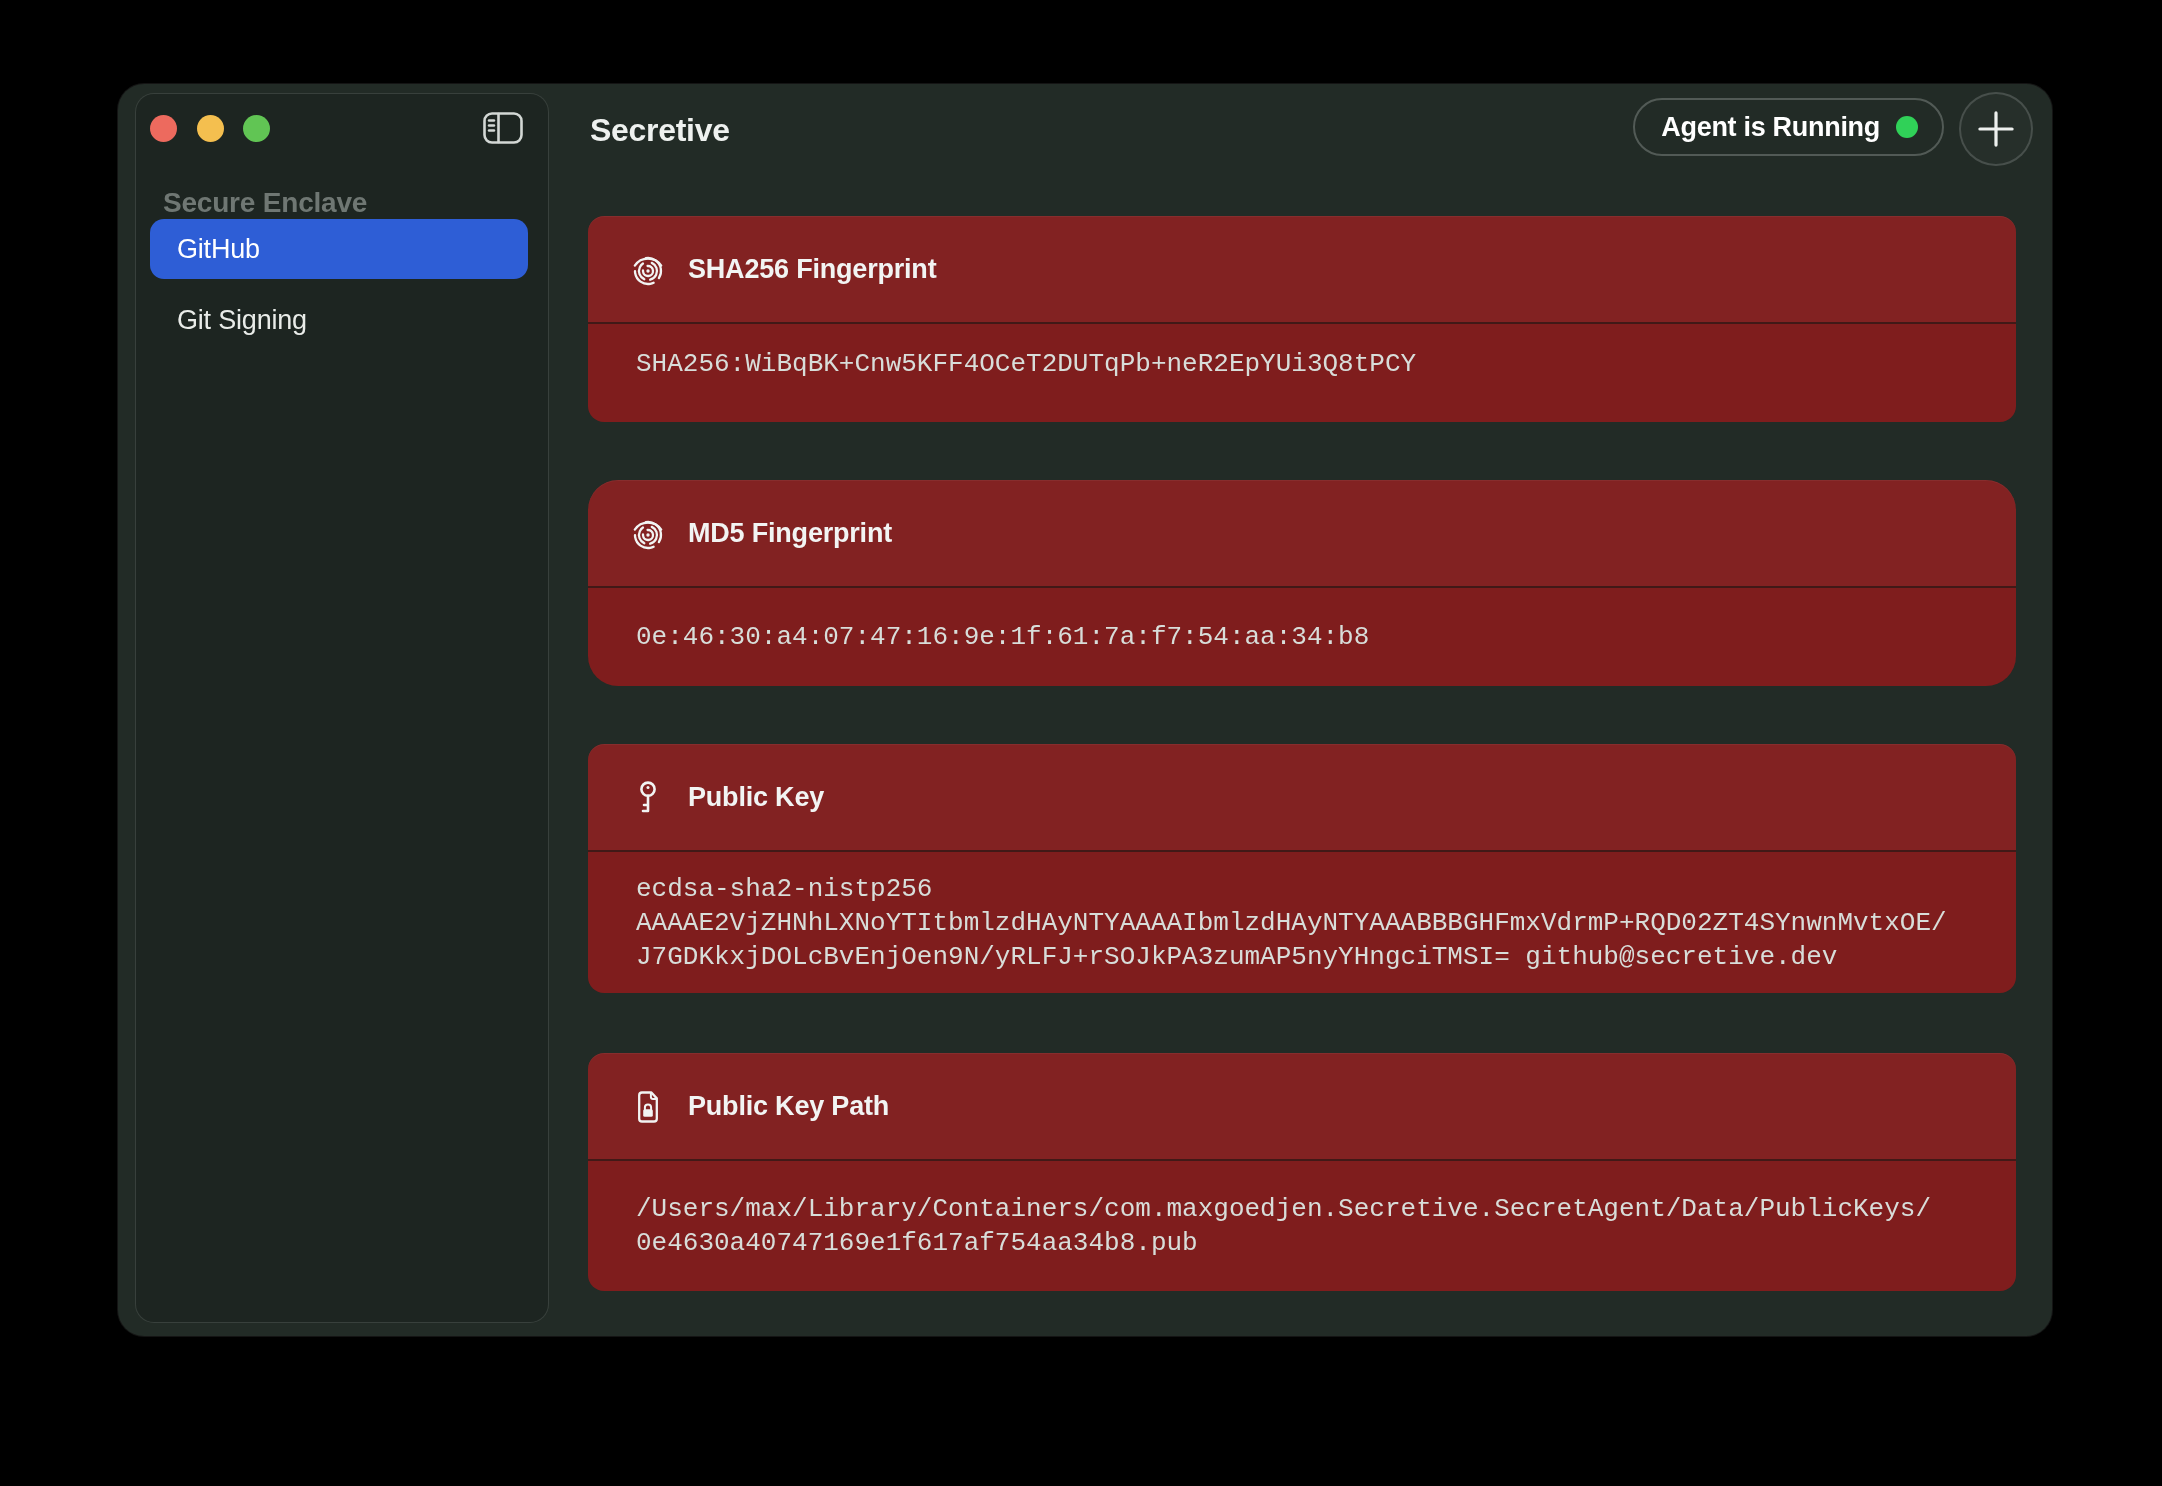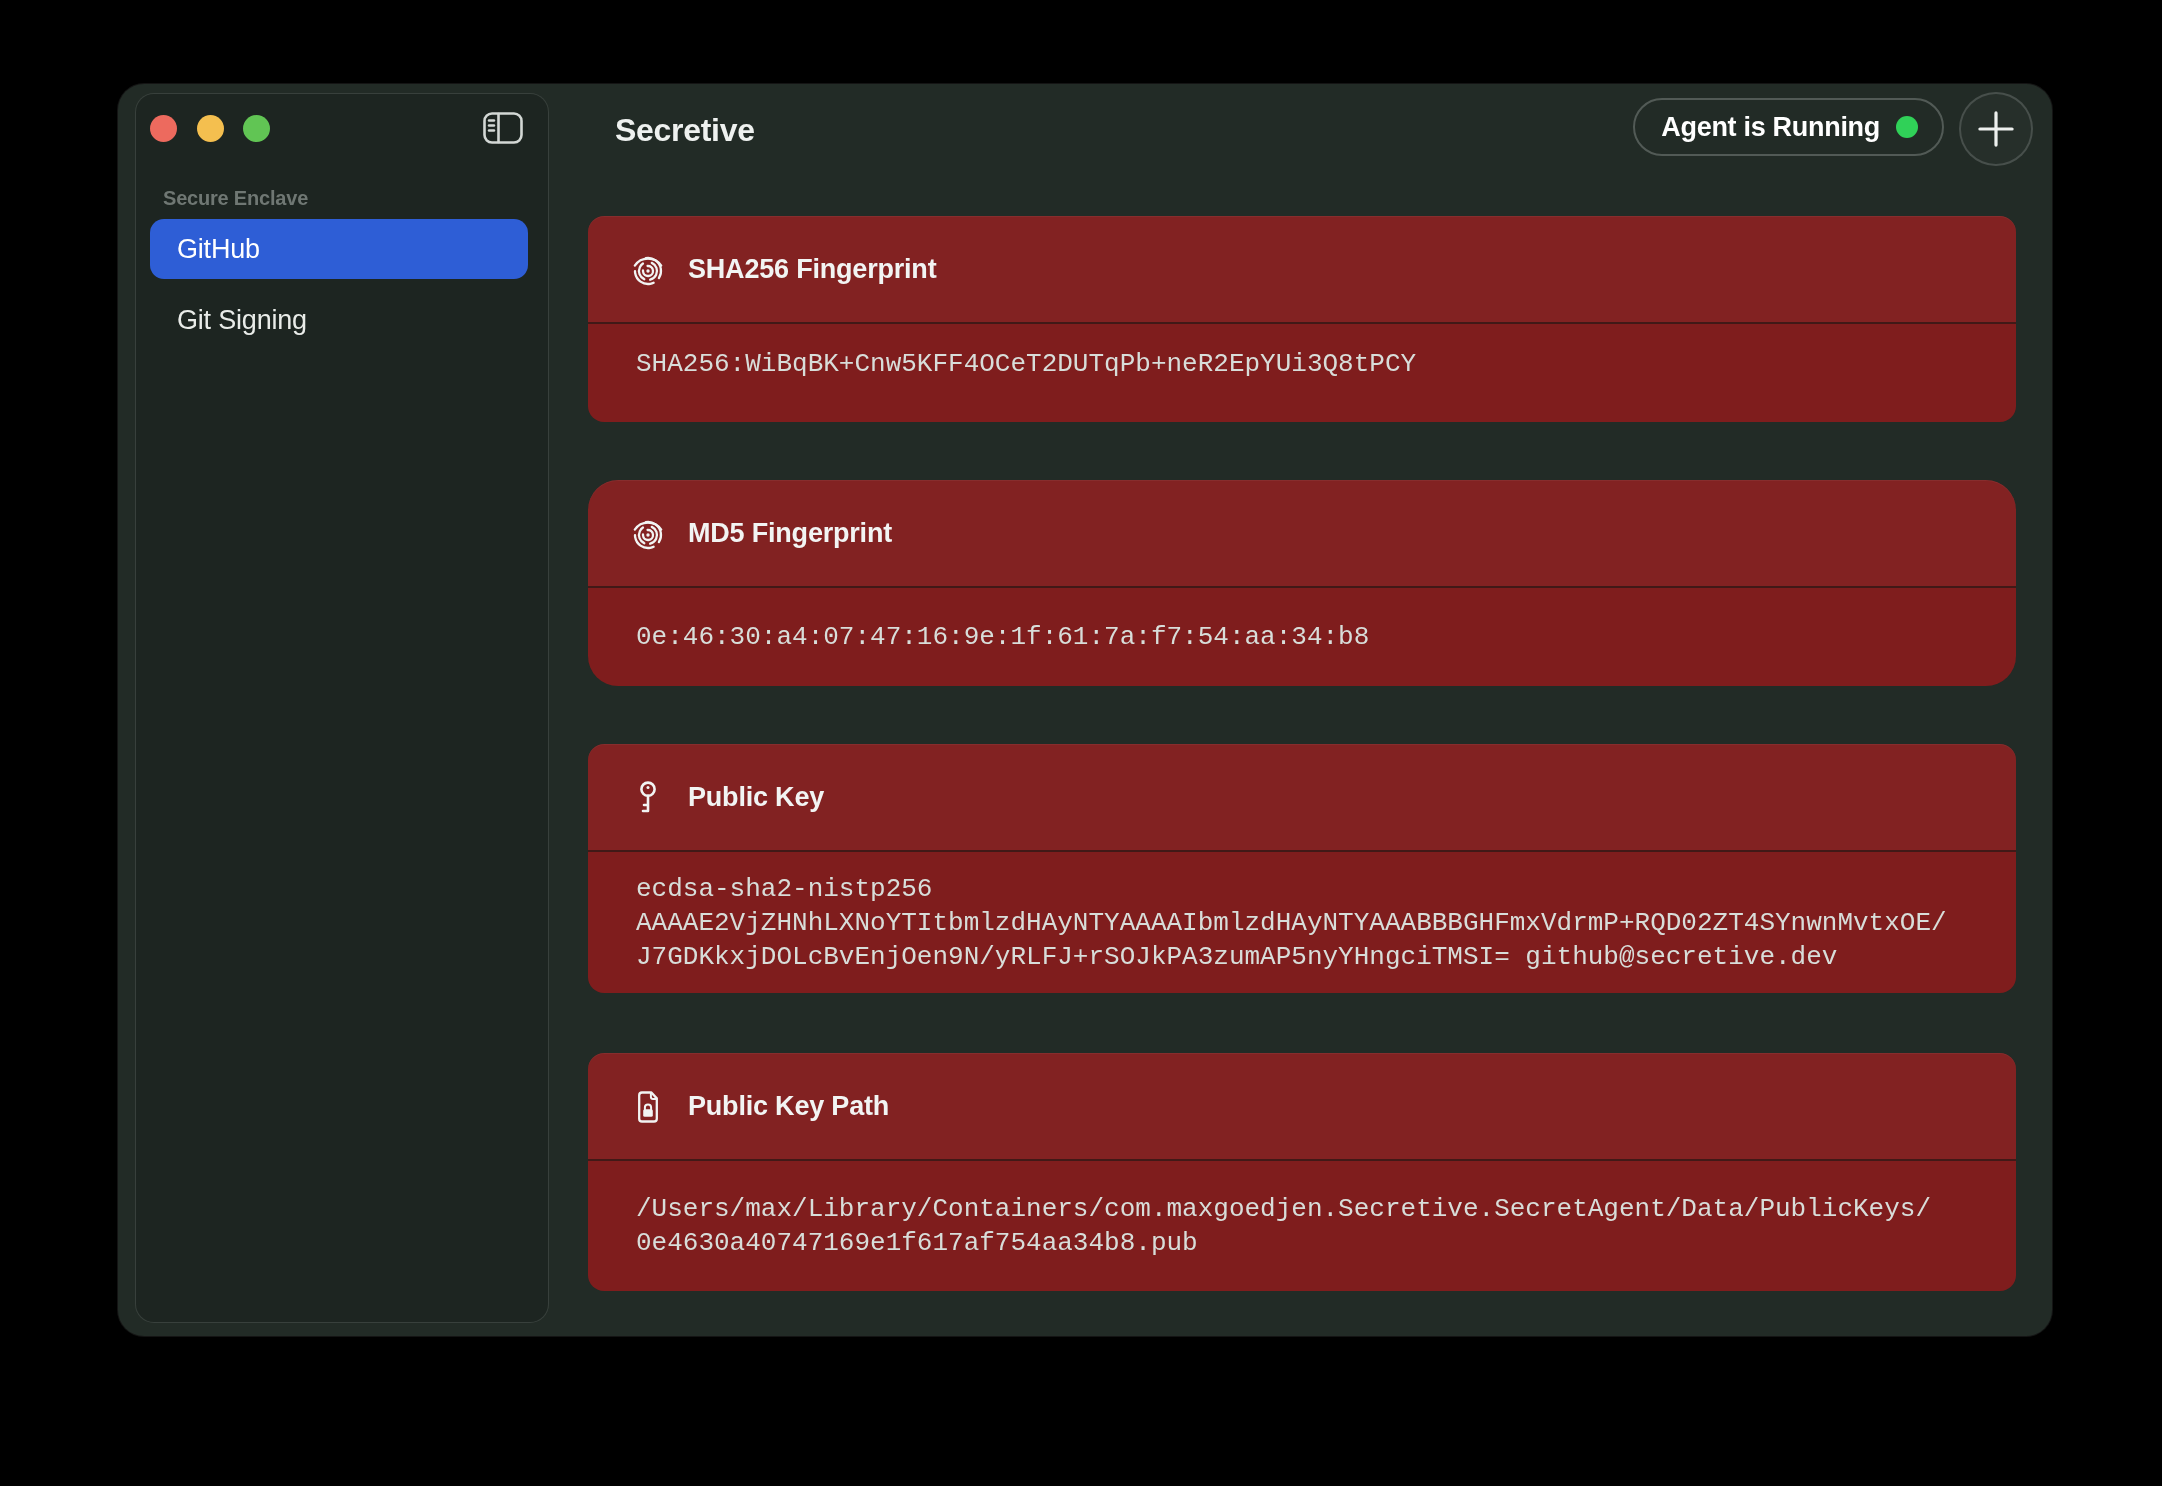--- a/index.html
+++ b/index.html
@@ -18,35 +18,35 @@
     background:#1d2521; border-radius:18px;
     box-shadow:0 0 0 1px rgba(255,255,255,0.10);
   }
   .traffic { position:absolute; top:21px; width:27px; height:27px; border-radius:50%; }
   .traffic.red    { left:14px;  background:#ed6a5e; }
   .traffic.yellow { left:61px;  background:#f4bf4f; }
   .traffic.green  { left:107px; background:#61c554; }
   .sidebar-toggle { position:absolute; left:347px; top:18px; width:40px; height:32px; cursor:pointer; }
 
   .section-header {
-    position:absolute; left:27px; top:93px; font-size:20px; font-weight:700;
+    position:absolute; left:27px; top:93px; font-size:28px; font-weight:700;
     color:#6f7773; letter-spacing:-0.2px;
   }
   .side-item {
     position:absolute; left:14px; width:378px; height:60px; border-radius:14px;
     display:flex; align-items:center; padding-left:27px;
     font-size:27px; color:#e9ece9; letter-spacing:-0.2px; cursor:pointer;
   }
   .side-item.selected { background:#2e5ed6; color:#ffffff; }
   .side-item.github { top:125px; }
   .side-item.gitsigning { top:196px; }
 
   
   .page-title {
-    position:absolute; left:497px; top:28px; font-size:32px; font-weight:700;
+    position:absolute; left:472px; top:28px; font-size:32px; font-weight:700;
     color:#eef1ef; letter-spacing:-0.3px;text-align:right;
   }
   .status-badge {
     position:absolute; right:108px; top:14px; height:58px; border-radius:29px;
     display:inline-flex; align-items:center; gap:16px; padding:0 24px 0 26px;
     border:2px solid rgba(222,228,225,0.26); cursor:pointer;
   }
   .status-badge .label { font-size:27px; font-weight:700; color:#ffffff; letter-spacing:-0.3px; }
   .status-dot { width:22px; height:22px; border-radius:50%; background:#30d158; }
   .add-button {

